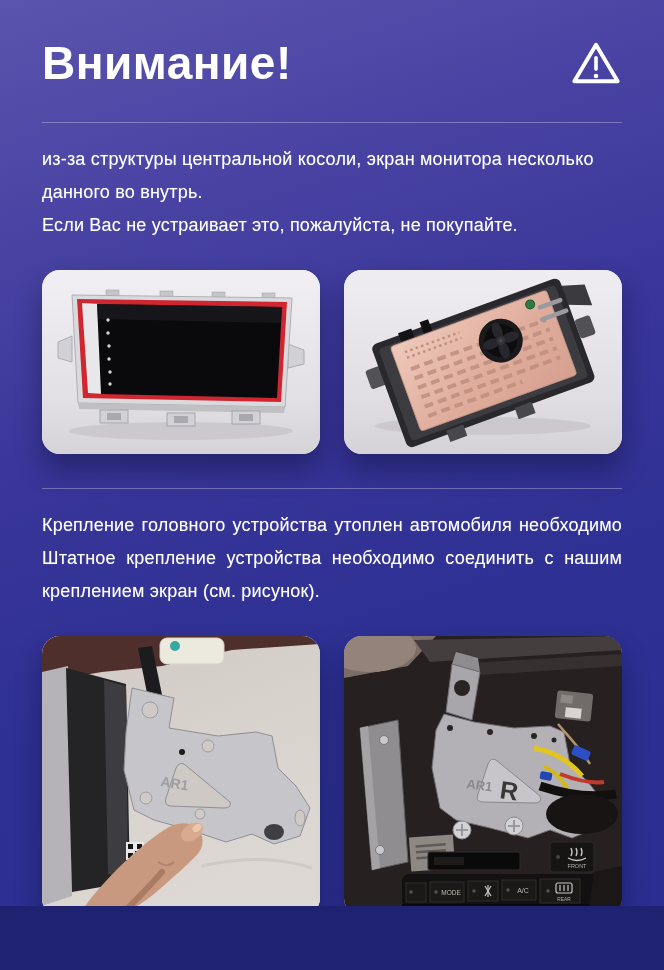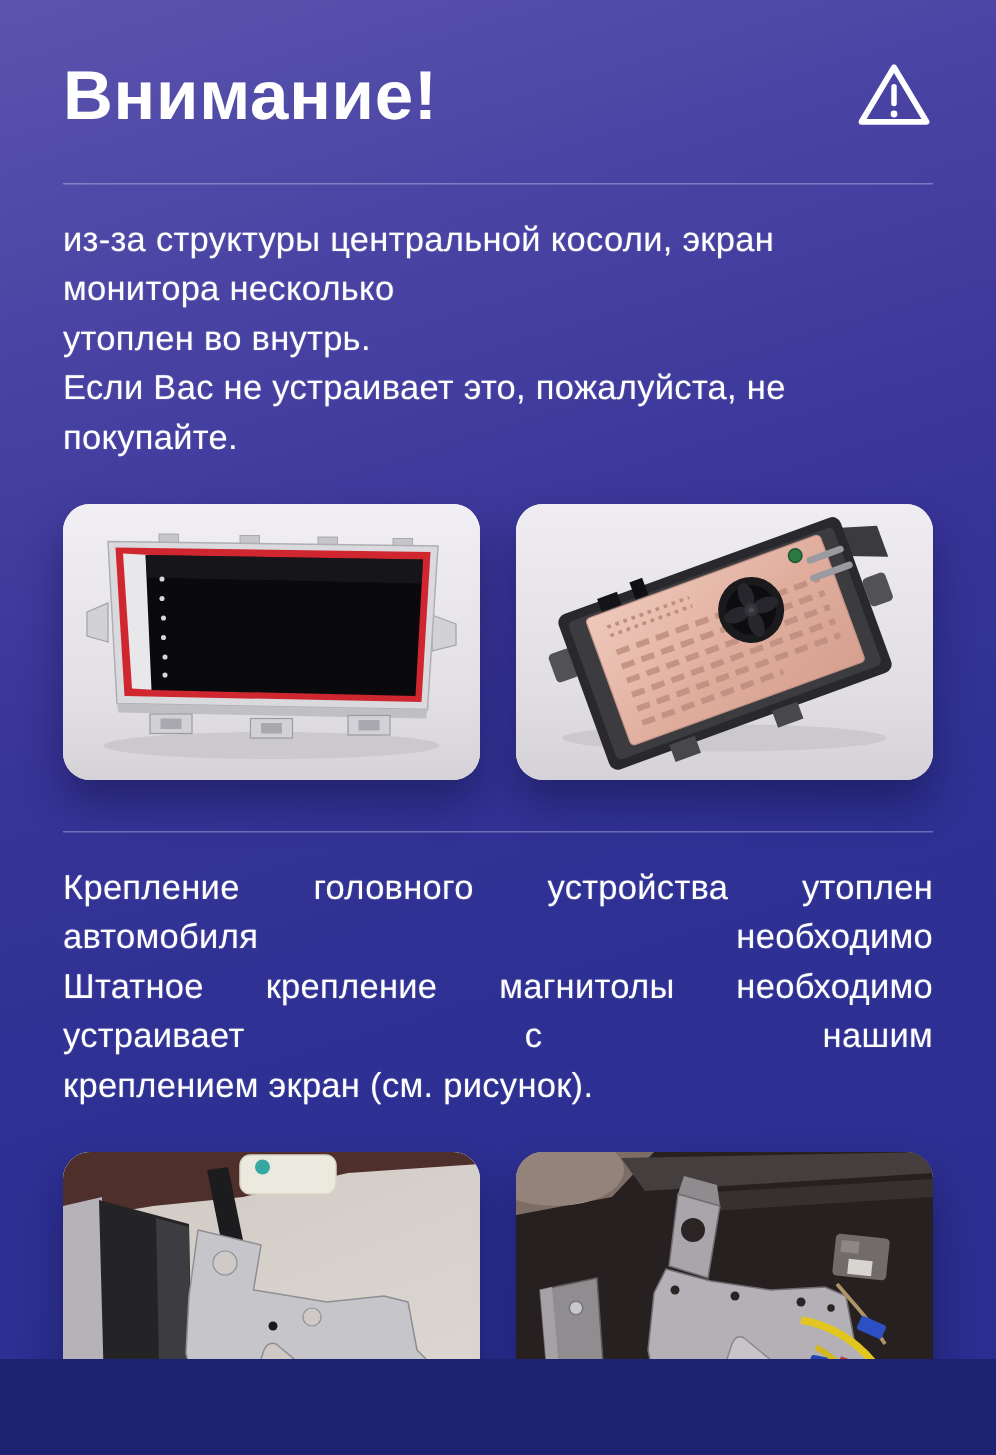--- a/index.html
+++ b/index.html
@@ -33,21 +33,21 @@
   .warn-ic { width: 52px; height: 50px; flex: 0 0 auto; }
   .divider {
     border: none;
     border-top: 1px solid rgba(255,255,255,0.30);
     margin: 32px 42px 0 42px;
     height: 0;
   }
   .divider2 { margin-top: 34px; }
   .tblock {
     margin: 20px 42px 0 42px;
-    font-size: 23px;
+    font-size: 18px;
     line-height: 33px;
     font-weight: normal;
     letter-spacing: 0.2px;
     text-shadow: 0 0 1px rgba(255,255,255,0.35);
   }
   .tline { min-height: 33px; }
   .just { text-align: justify; text-align-last: justify; }
   .photo-row {
     display: flex;
     gap: 24px;
@@ -77,21 +77,21 @@
       <polygon points="30,7 55,49 5,49" fill="none" stroke="#ffffff" stroke-width="4.5" stroke-linejoin="round"></polygon>
       <line x1="30" y1="22" x2="30" y2="35" stroke="#ffffff" stroke-width="4.2" stroke-linecap="round"></line>
       <circle cx="30" cy="43" r="2.6" fill="#ffffff"></circle>
     </svg>
   </div>
 
   <hr class="divider">
 
   <div class="tblock">
     <div class="tline">из-за структуры центральной косоли, экран монитора несколько</div>
-    <div class="tline">утоплен во внутрь.</div>
+    <div class="tline">данного во внутрь.</div>
     <div class="tline">Если Вас не устраивает это, пожалуйста, не покупайте.</div>
   </div>
 
   <div class="photo-row">
 
     <figure class="photo-card">
       <svg viewBox="0 0 278 184">
         <defs>
           <linearGradient id="p1bg" x1="0" y1="0" x2="0" y2="1">
             <stop offset="0" stop-color="#f1eff3"></stop>
@@ -190,21 +190,21 @@
           <rect x="68" y="-22" width="30" height="4.5" rx="2.2" fill="#9a9aa0"></rect>
         </g>
       </svg>
     </figure>
   </div>
 
   <hr class="divider divider2">
 
   <div class="tblock">
     <div class="tline just">Крепление головного устройства утоплен автомобиля необходимо</div>
-    <div class="tline just">Штатное крепление магнитолы необходимо устраивает с нашим</div>
+    <div class="tline just">Штатное крепление устройства необходимо соединить с нашим</div>
     <div class="tline">креплением экран (см. рисунок).</div>
   </div>
 
   <div class="photo-row">
 
     <figure class="photo-card">
       <svg viewBox="0 0 278 280">
         <defs>
           <linearGradient id="p3bg" x1="0" y1="0" x2="0.4" y2="1">
             <stop offset="0" stop-color="#cfc8c3"></stop>

